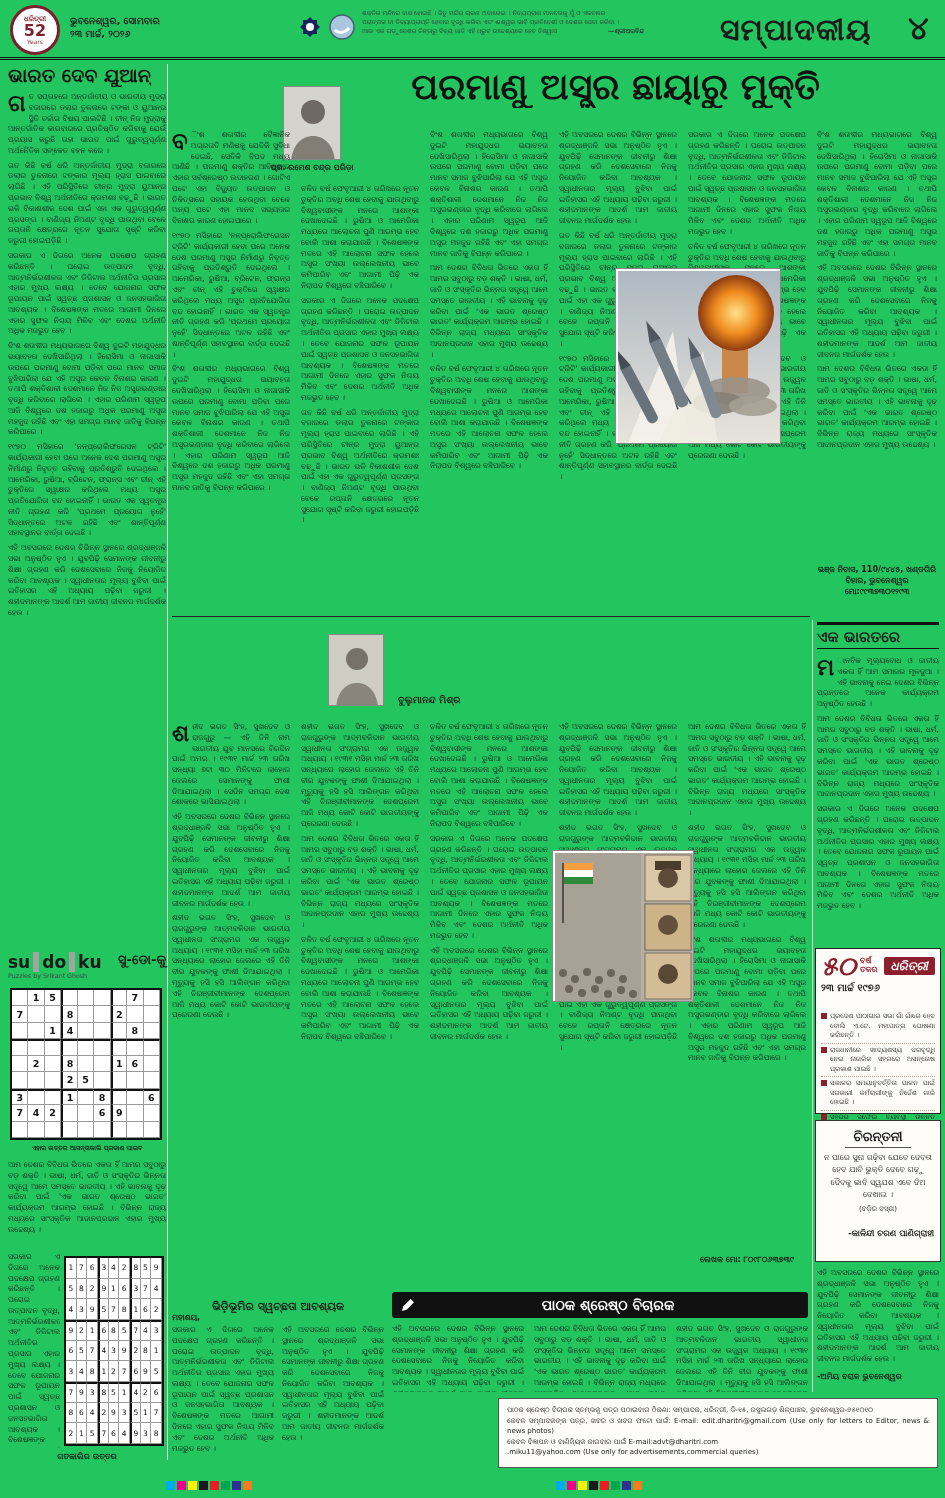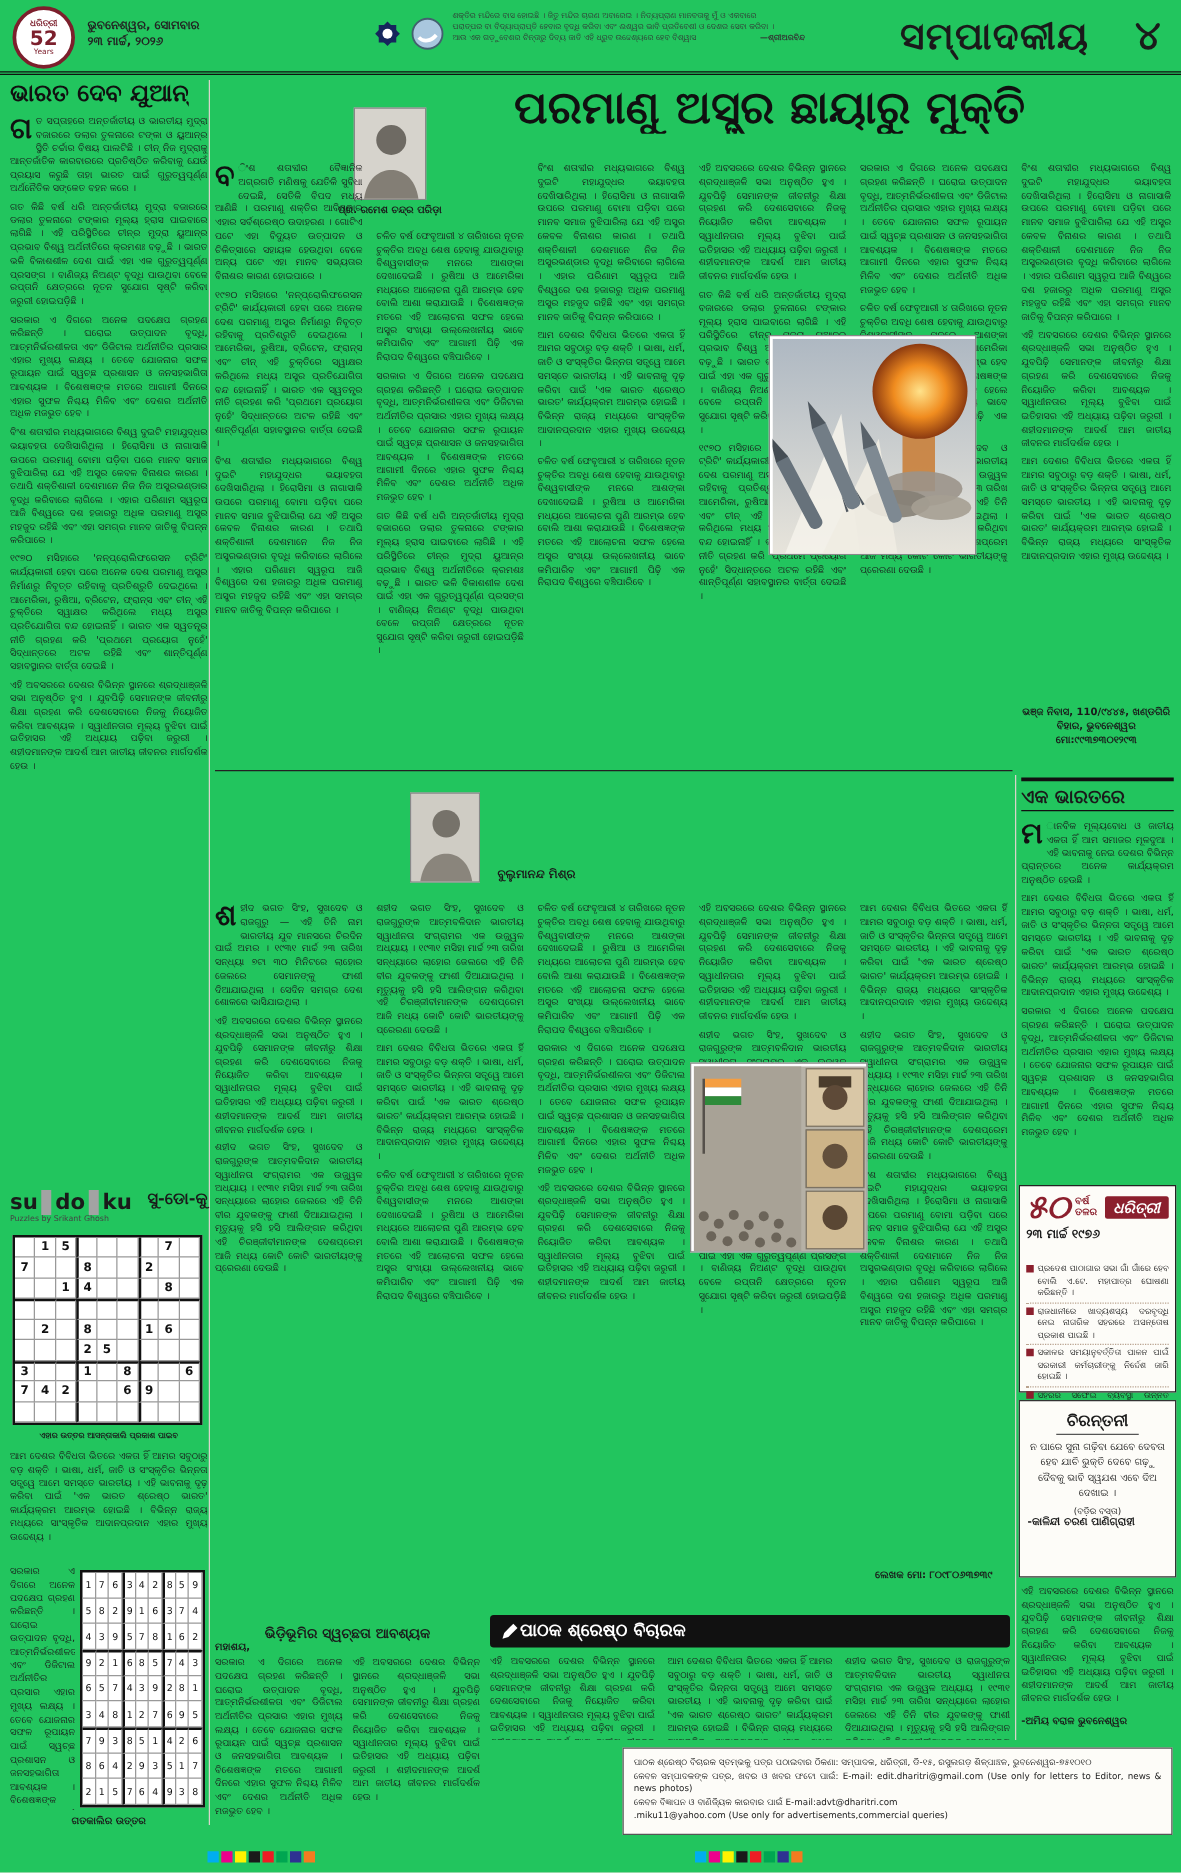--- a/index.html
+++ b/index.html
@@ -19,21 +19,21 @@
   .logo-name{font-size:7px;font-weight:bold;color:#7c1f2c;line-height:1;}
   .logo-years{font-size:16px;font-weight:bold;color:#7c1f2c;line-height:1;}
   .logo-years-label{font-size:6px;color:#7c1f2c;line-height:1;}
   .dateline{font-size:9.5px;font-weight:bold;line-height:1.35;color:#222;}
   .mast-quote{font-size:6.3px;line-height:1.45;text-align:justify;color:#333;}
   .section-title{font-size:30px;font-weight:bold;letter-spacing:1px;white-space:nowrap;}
   .page-no{font-size:32px;font-weight:bold;}
   .head-rule{border-top:3px double #111;}
   
   .sud-brand{font-size:17px;font-weight:bold;letter-spacing:0;}
-  .sud-brand span{padding:0 3px;border-left:8px solid #a3a3a3;}
+  .sud-brand span{padding:0 3px;border-left:6px solid #a3a3a3;}
   .sud-brand span:first-child{border-left:none;padding-left:0;}
   .sud-byline{font-size:6.3px;color:#444;}
   .sud-odia{font-size:13px;font-weight:bold;}
   .sgrid{display:grid;grid-template-columns:repeat(9,1fr);grid-auto-rows:1fr;border:2px solid #111;background:#fff;box-sizing:border-box;}
   .scell{border-right:1px solid #999;border-bottom:1px solid #999;display:flex;align-items:center;justify-content:center;
          font-size:7.5px;color:#111;overflow:hidden;}
   .scell.sb{font-size:9.5px;font-weight:bold;}
   .scell.thl{border-left:2px solid #111;}
   .scell.tht{border-top:2px solid #111;}
   .sud-note{font-size:6.4px;text-align:center;font-weight:bold;}
@@ -46,24 +46,24 @@
   .fifty-logo{background:#8b1f2d;color:#fff;font-style:italic;font-weight:bold;font-size:12px;
               padding:2px 7px;border-radius:2px;white-space:nowrap;}
   .fifty-date{font-size:10px;font-weight:bold;margin:3px 0 16px 0;}
   .fy-item{display:flex;gap:3px;font-size:6.8px;line-height:1.4;text-align:justify;
            border-bottom:1px dotted #b9a38f;padding:2px 0;}
   .fy-bullet{width:6px;height:6px;background:#8b1f2d;flex:0 0 6px;margin-top:1px;}
   .chir-box{border:1.2px solid #333;box-sizing:border-box;padding:5px 6px;background:#fdfcf8;text-align:center;}
   .chir-title{font-size:13px;font-weight:bold;border-bottom:1px solid #555;display:inline-block;padding:0 8px 2px 8px;}
   .chir-quote{font-size:8px;line-height:1.55;margin-top:4px;}
   .chir-src{font-size:7px;margin-top:3px;}
-  .chir-attr{font-size:8.5px;font-weight:bold;text-align:left;margin-top:0;}
+  .chir-attr{font-size:8.5px;font-weight:bold;text-align:right;margin-top:15px;}
   
   .banner{background:#111;border-radius:3px;display:flex;align-items:center;color:#fff;padding:0 8px;box-sizing:border-box;}
-  .banner-label{flex:1;text-align:left;font-size:14px;font-weight:bold;color:#fff;white-space:nowrap;}
+  .banner-label{flex:1;text-align:center;font-size:14px;font-weight:bold;color:#fff;white-space:nowrap;}
   .letter-head{font-size:11px;font-weight:bold;text-align:center;}
   .salutation{font-size:8px;font-weight:bold;}
   .two-col{column-count:2;column-gap:8px;}
   .footer-box{border:1px solid #555;box-sizing:border-box;padding:6px 8px;font-size:7px;line-height:1.5;text-align:justify;background:#fdfcf8;}
   .marks{display:flex;gap:2px;}
   .mark{width:9px;height:9px;}
   .sig{font-size:8px;font-weight:bold;}
   .caption{font-weight:bold;font-size:8px;text-align:center;}
   .photo-frame{border:1px solid #888;box-sizing:border-box;background:#ccc;overflow:hidden;}
 </style>

